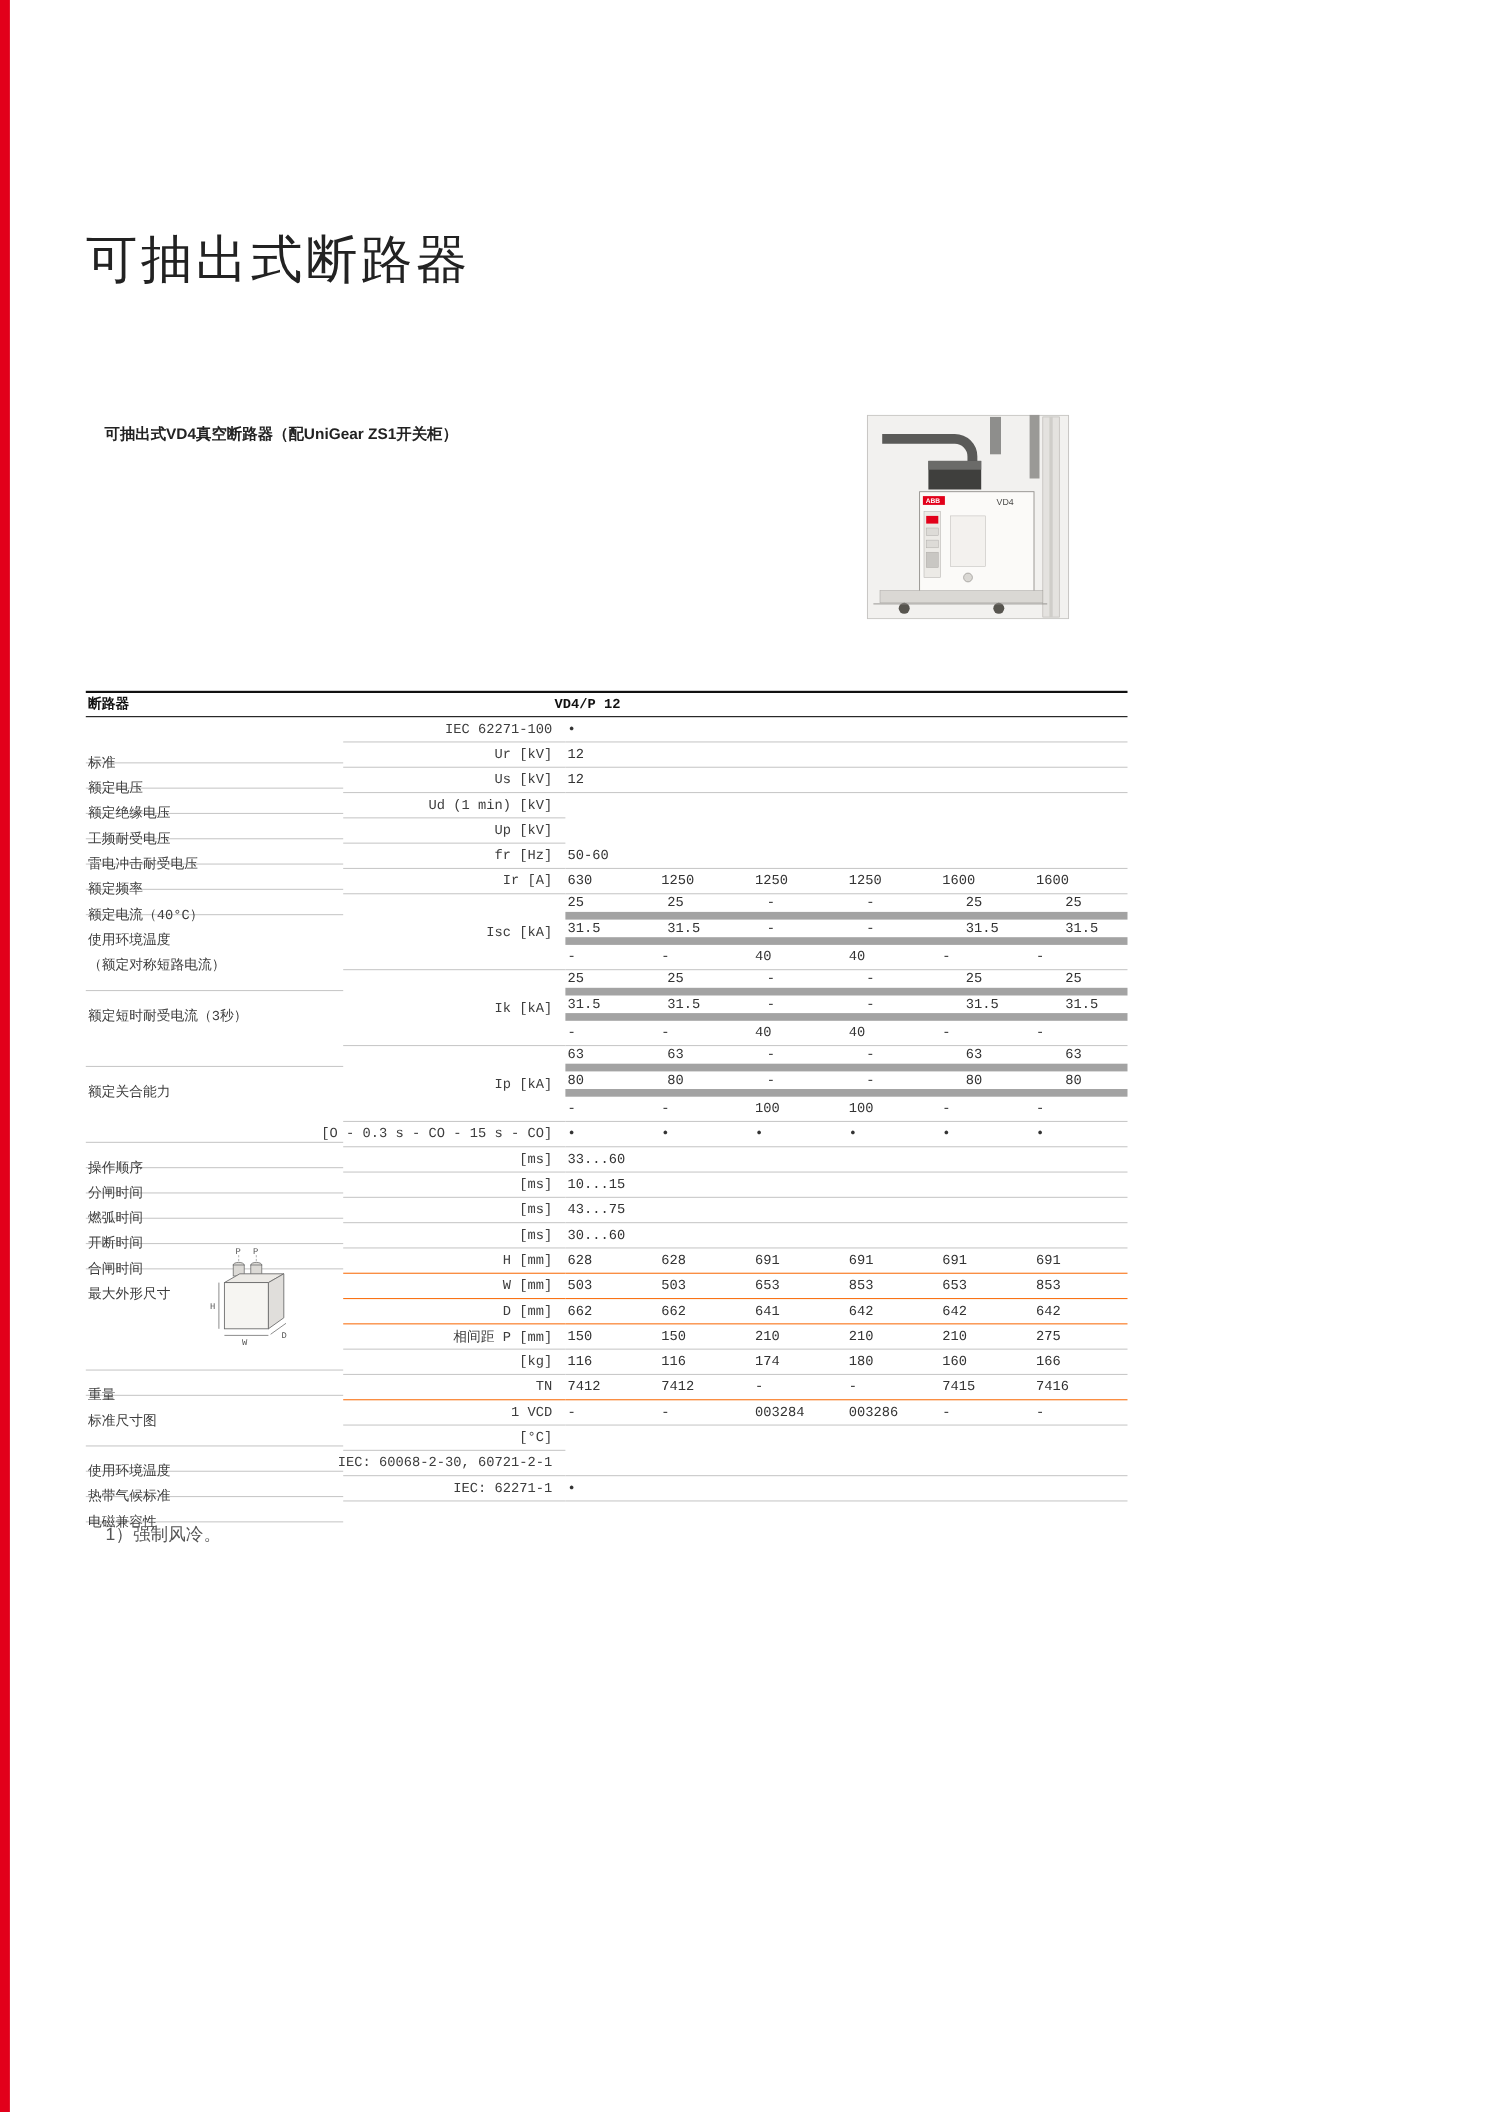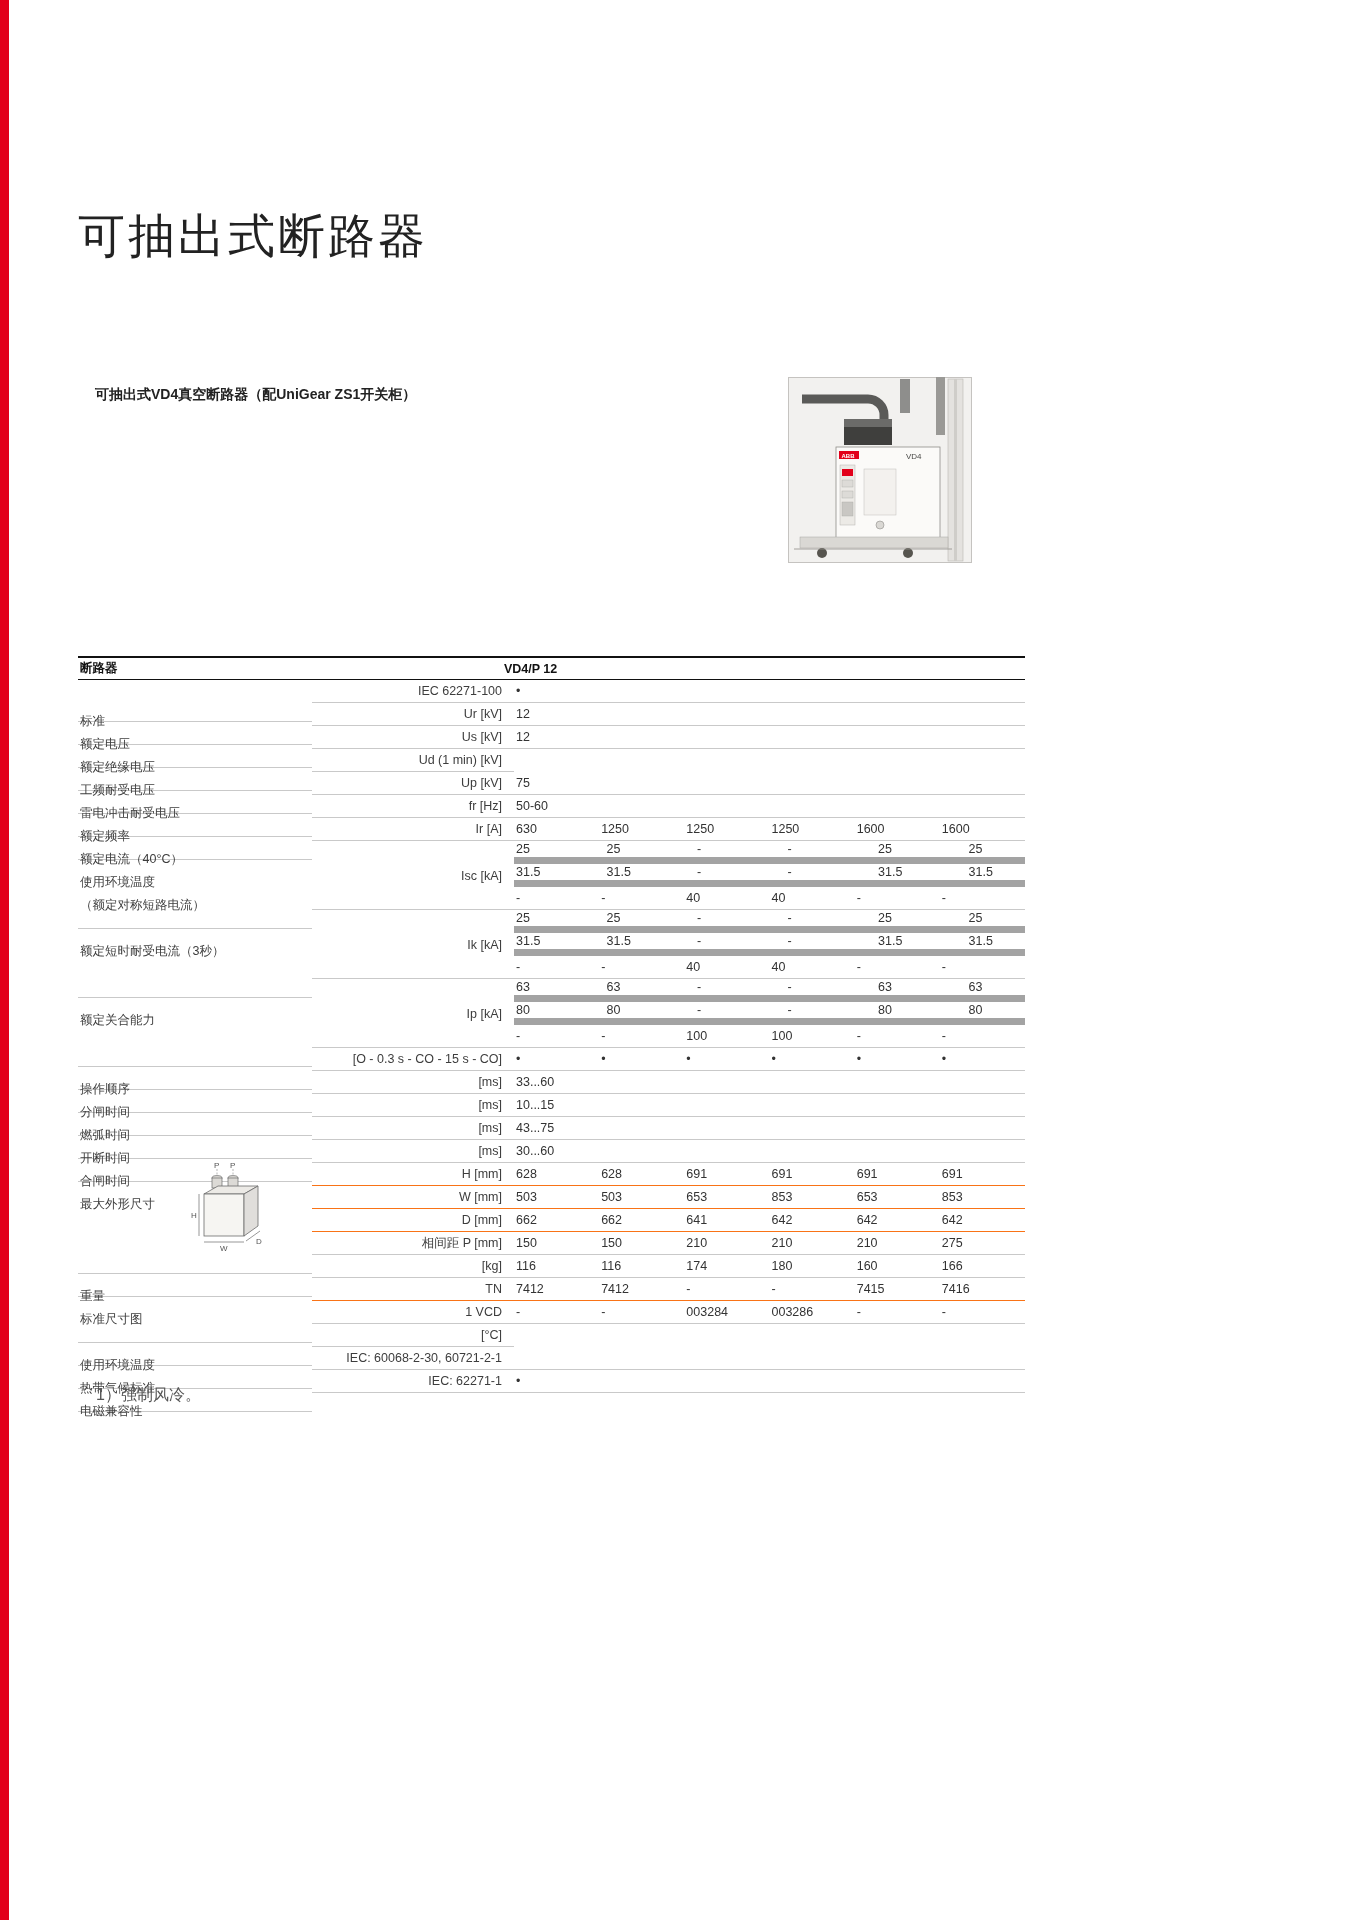--- a/index.html
+++ b/index.html
@@ -14,22 +14,22 @@
     font-size:47px;font-weight:400;letter-spacing:3px;color:#222;
   }
   .caption{
     position:absolute;left:95px;top:386px;
     font-size:14px;font-weight:bold;color:#222;
   }
   .product{
     position:absolute;left:788px;top:377px;width:184px;height:186px;
   }
   .spec-table{
-    position:absolute;left:78px;top:656px;width:947px;
-    font-size:12.5px;color:#3a3a3a;
+    position:absolute;left:78px;top:628px;width:947px;
+    font-size:12.5px;color:#3a3a3a;font-family:Liberation Mono, monospace;
   }
   .thead{
     display:flex;align-items:center;height:21px;
     border-top:2.5px solid #111;border-bottom:1.5px solid #111;
     font-weight:bold;color:#111;
   }
   .h-label{width:232px;padding-left:2px;}
   .h-spacer{width:190px;}
   .h-model{flex:1;padding-left:2px;}
   .trow{display:flex;height:23px;}
@@ -115,23 +115,20 @@
             <div class="vcell">12</div>
           </div>
         </div>
         <div class="trow b-full">
           <div class="tcell lab">工频耐受电压</div>
           <div class="tcell par">Ud (1 min) [kV]</div>
         </div>
         <div class="trow b-full">
           <div class="tcell lab">雷电冲击耐受电压</div>
           <div class="tcell par">Up [kV]</div>
-          <div class="vals">
-            <div class="vcell">75</div>
-          </div>
         </div>
         <div class="trow b-full">
           <div class="tcell lab">额定频率</div>
           <div class="tcell par">fr [Hz]</div>
           <div class="vals">
             <div class="vcell">50-60</div>
           </div>
         </div>
         <div class="trow b-full">
           <div class="tcell lab">额定电流（40°C）</div>

